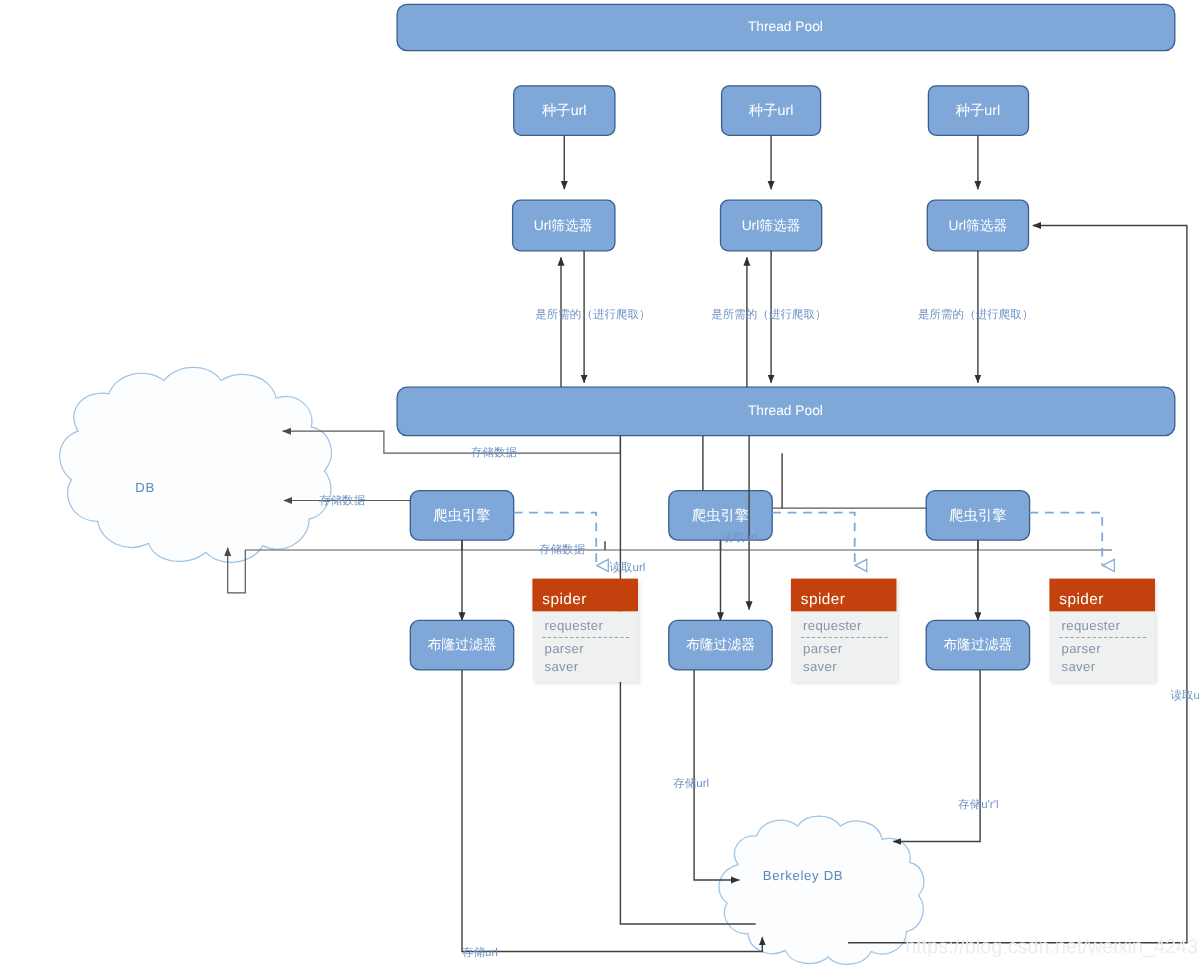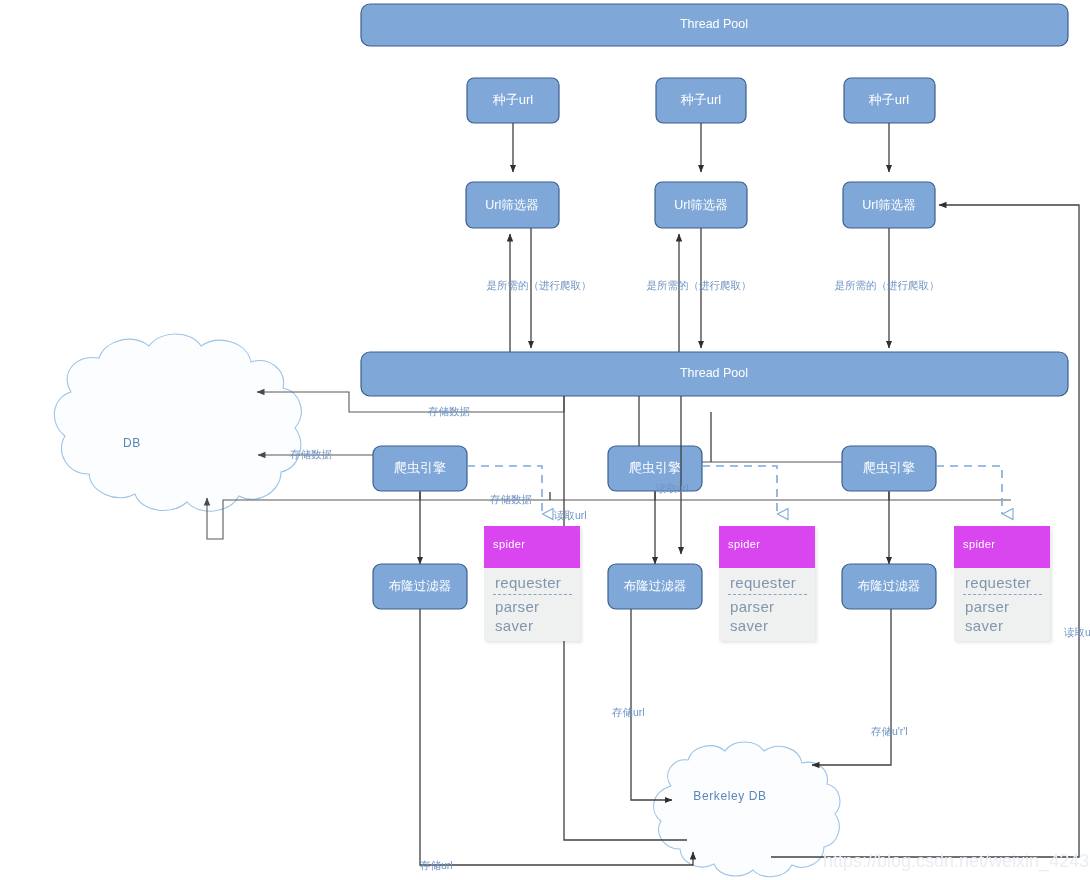--- a/index.html
+++ b/index.html
@@ -95,36 +95,36 @@
     dominant-baseline: middle;
   }
   
   .spider-card {
     position: absolute;
     width: 96px;
     box-sizing: border-box;
     box-shadow: 2px 2px 3px rgba(0,0,0,0.10);
   }
   .spider-head {
-    background: #d946ef;
+    background: #c2410c;
     color: #ffffff;
-    font-size: 11px;
-    height: 42px;
+    font-size: 14px;
+    height: 30px;
     line-height: 36px;
     padding-left: 9px;
     box-sizing: border-box;
     letter-spacing: 0.4px;
   }
   .spider-body {
     background: #eff0f0;
     padding: 5px 0 6px 0;
   }
   .spider-row {
     color: #8196ad;
-    font-size: 15px;
+    font-size: 12px;
     padding: 1px 0 1px 11px;
     letter-spacing: 0.3px;
   }
   .spider-sep {
     border-top: 1px dashed #8aa4bf;
     margin: 2px 8px 2px 9px;
     height: 0;
   }
 </style>
 </head>

